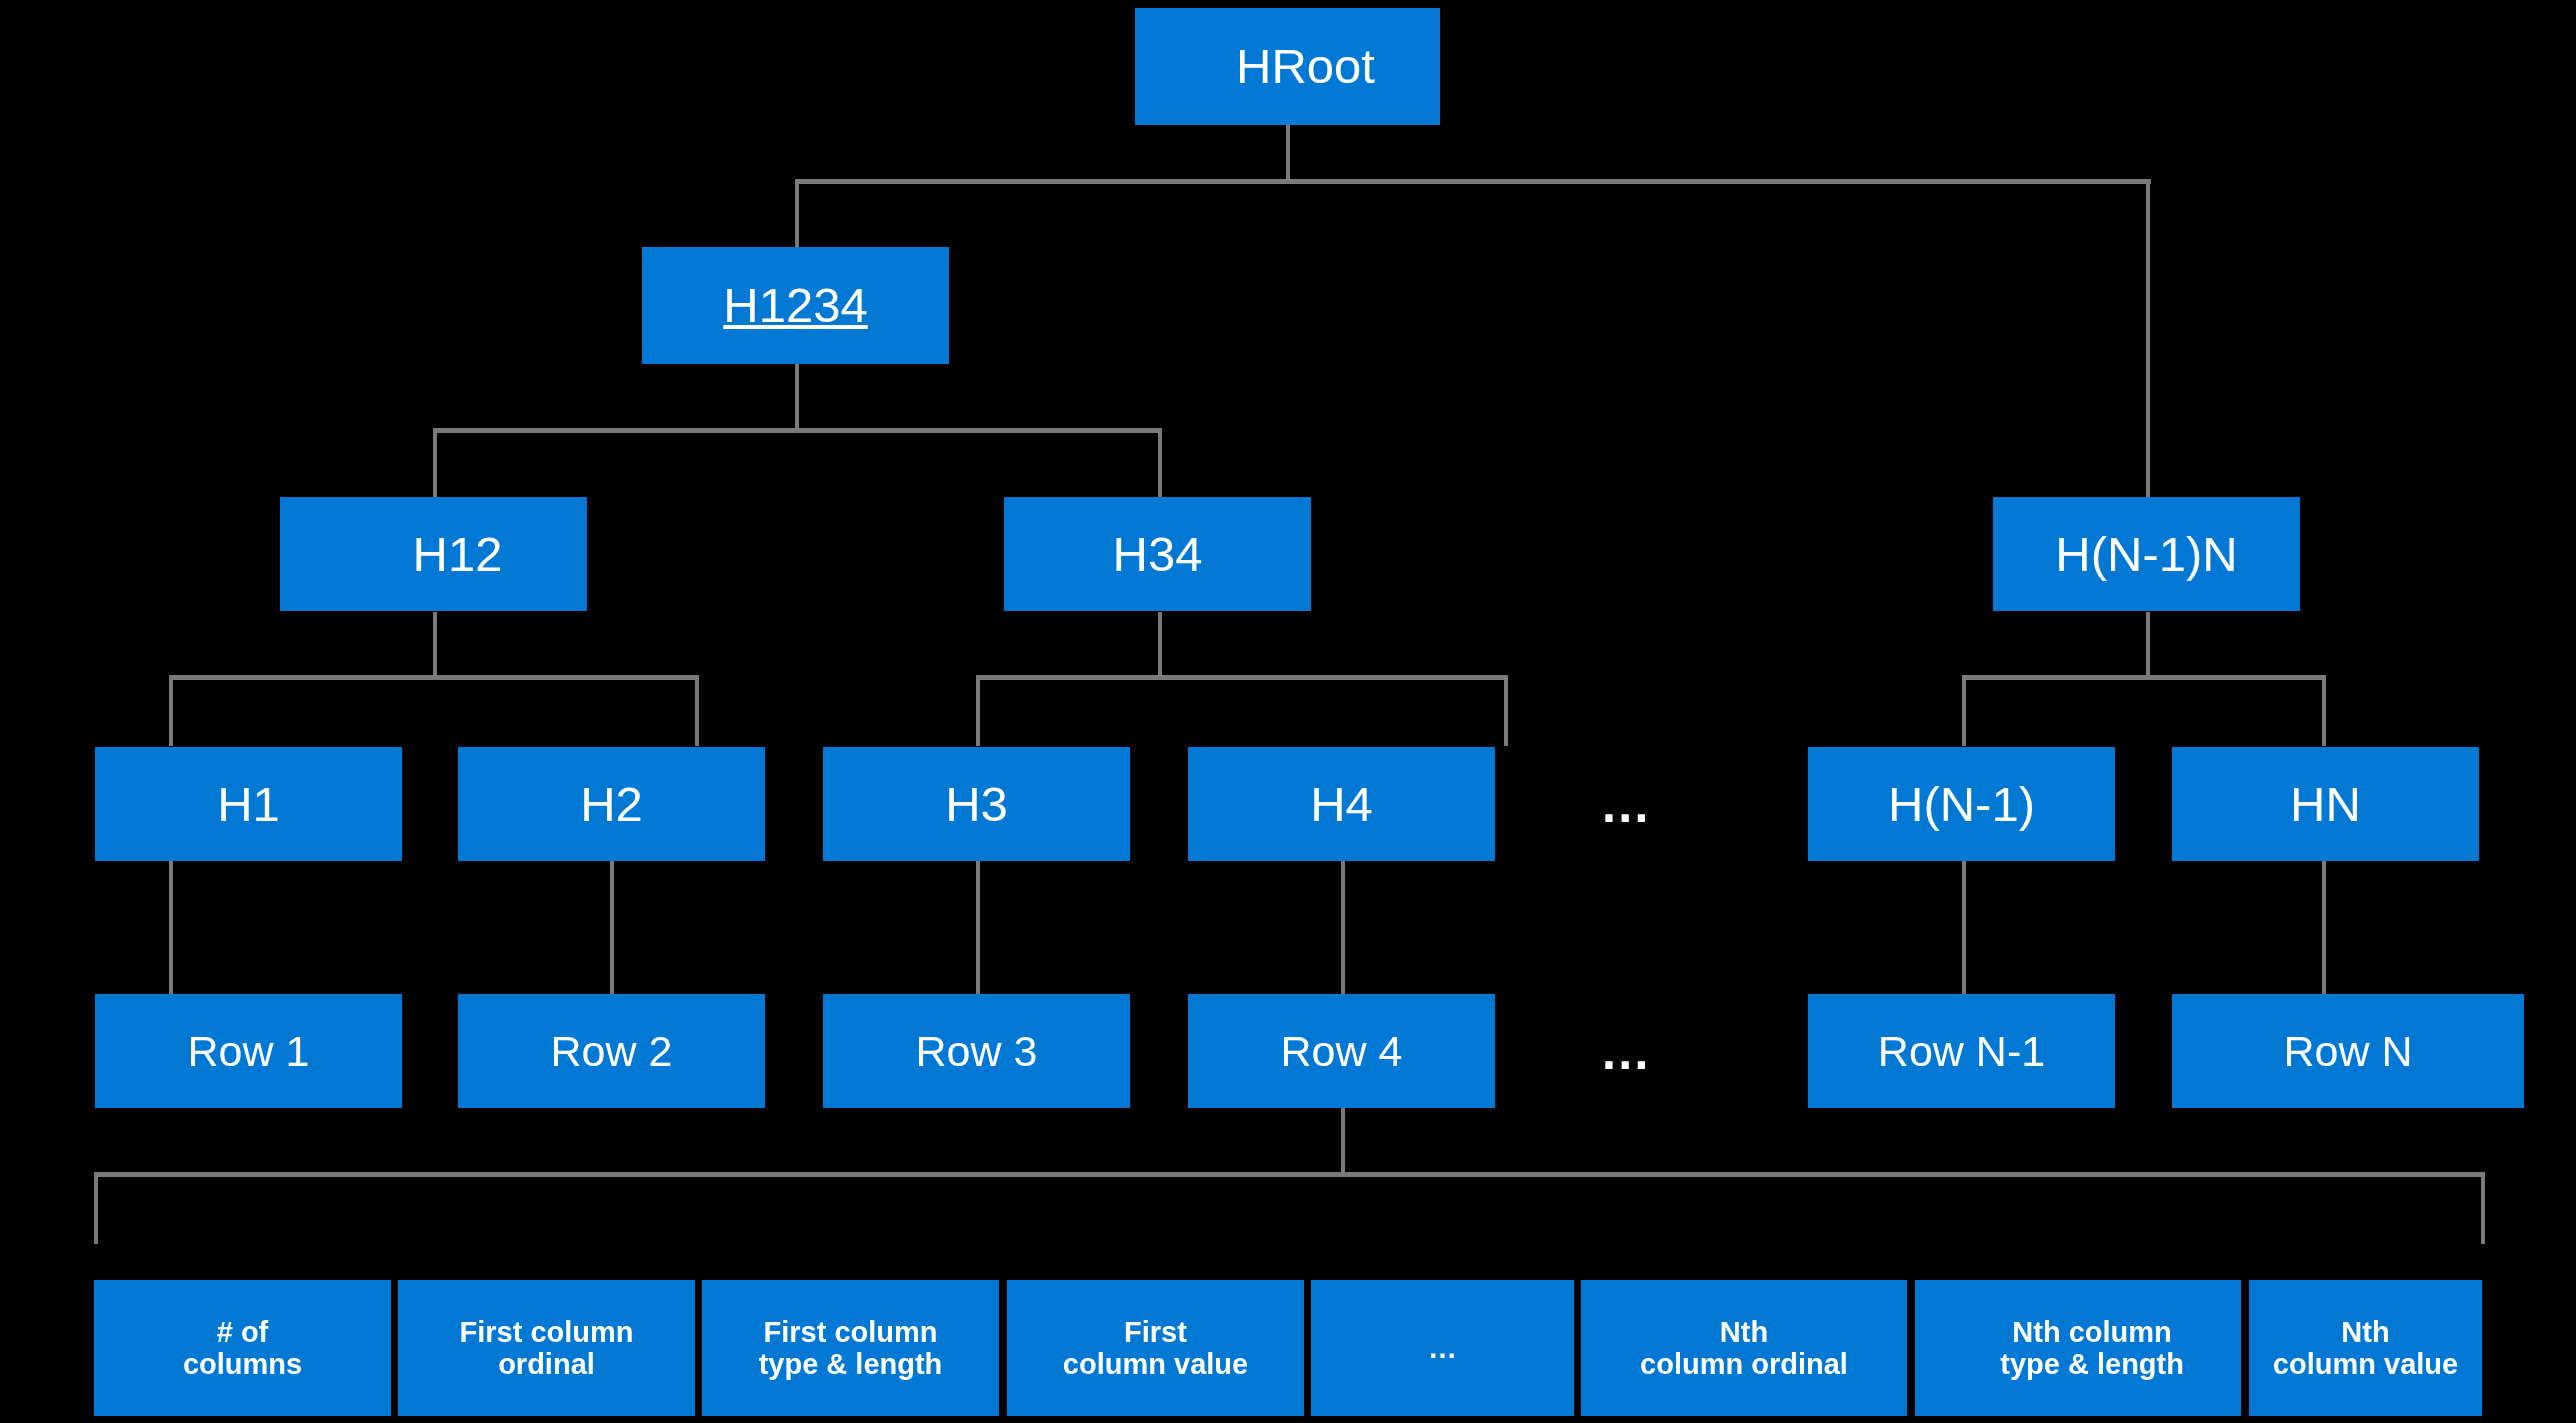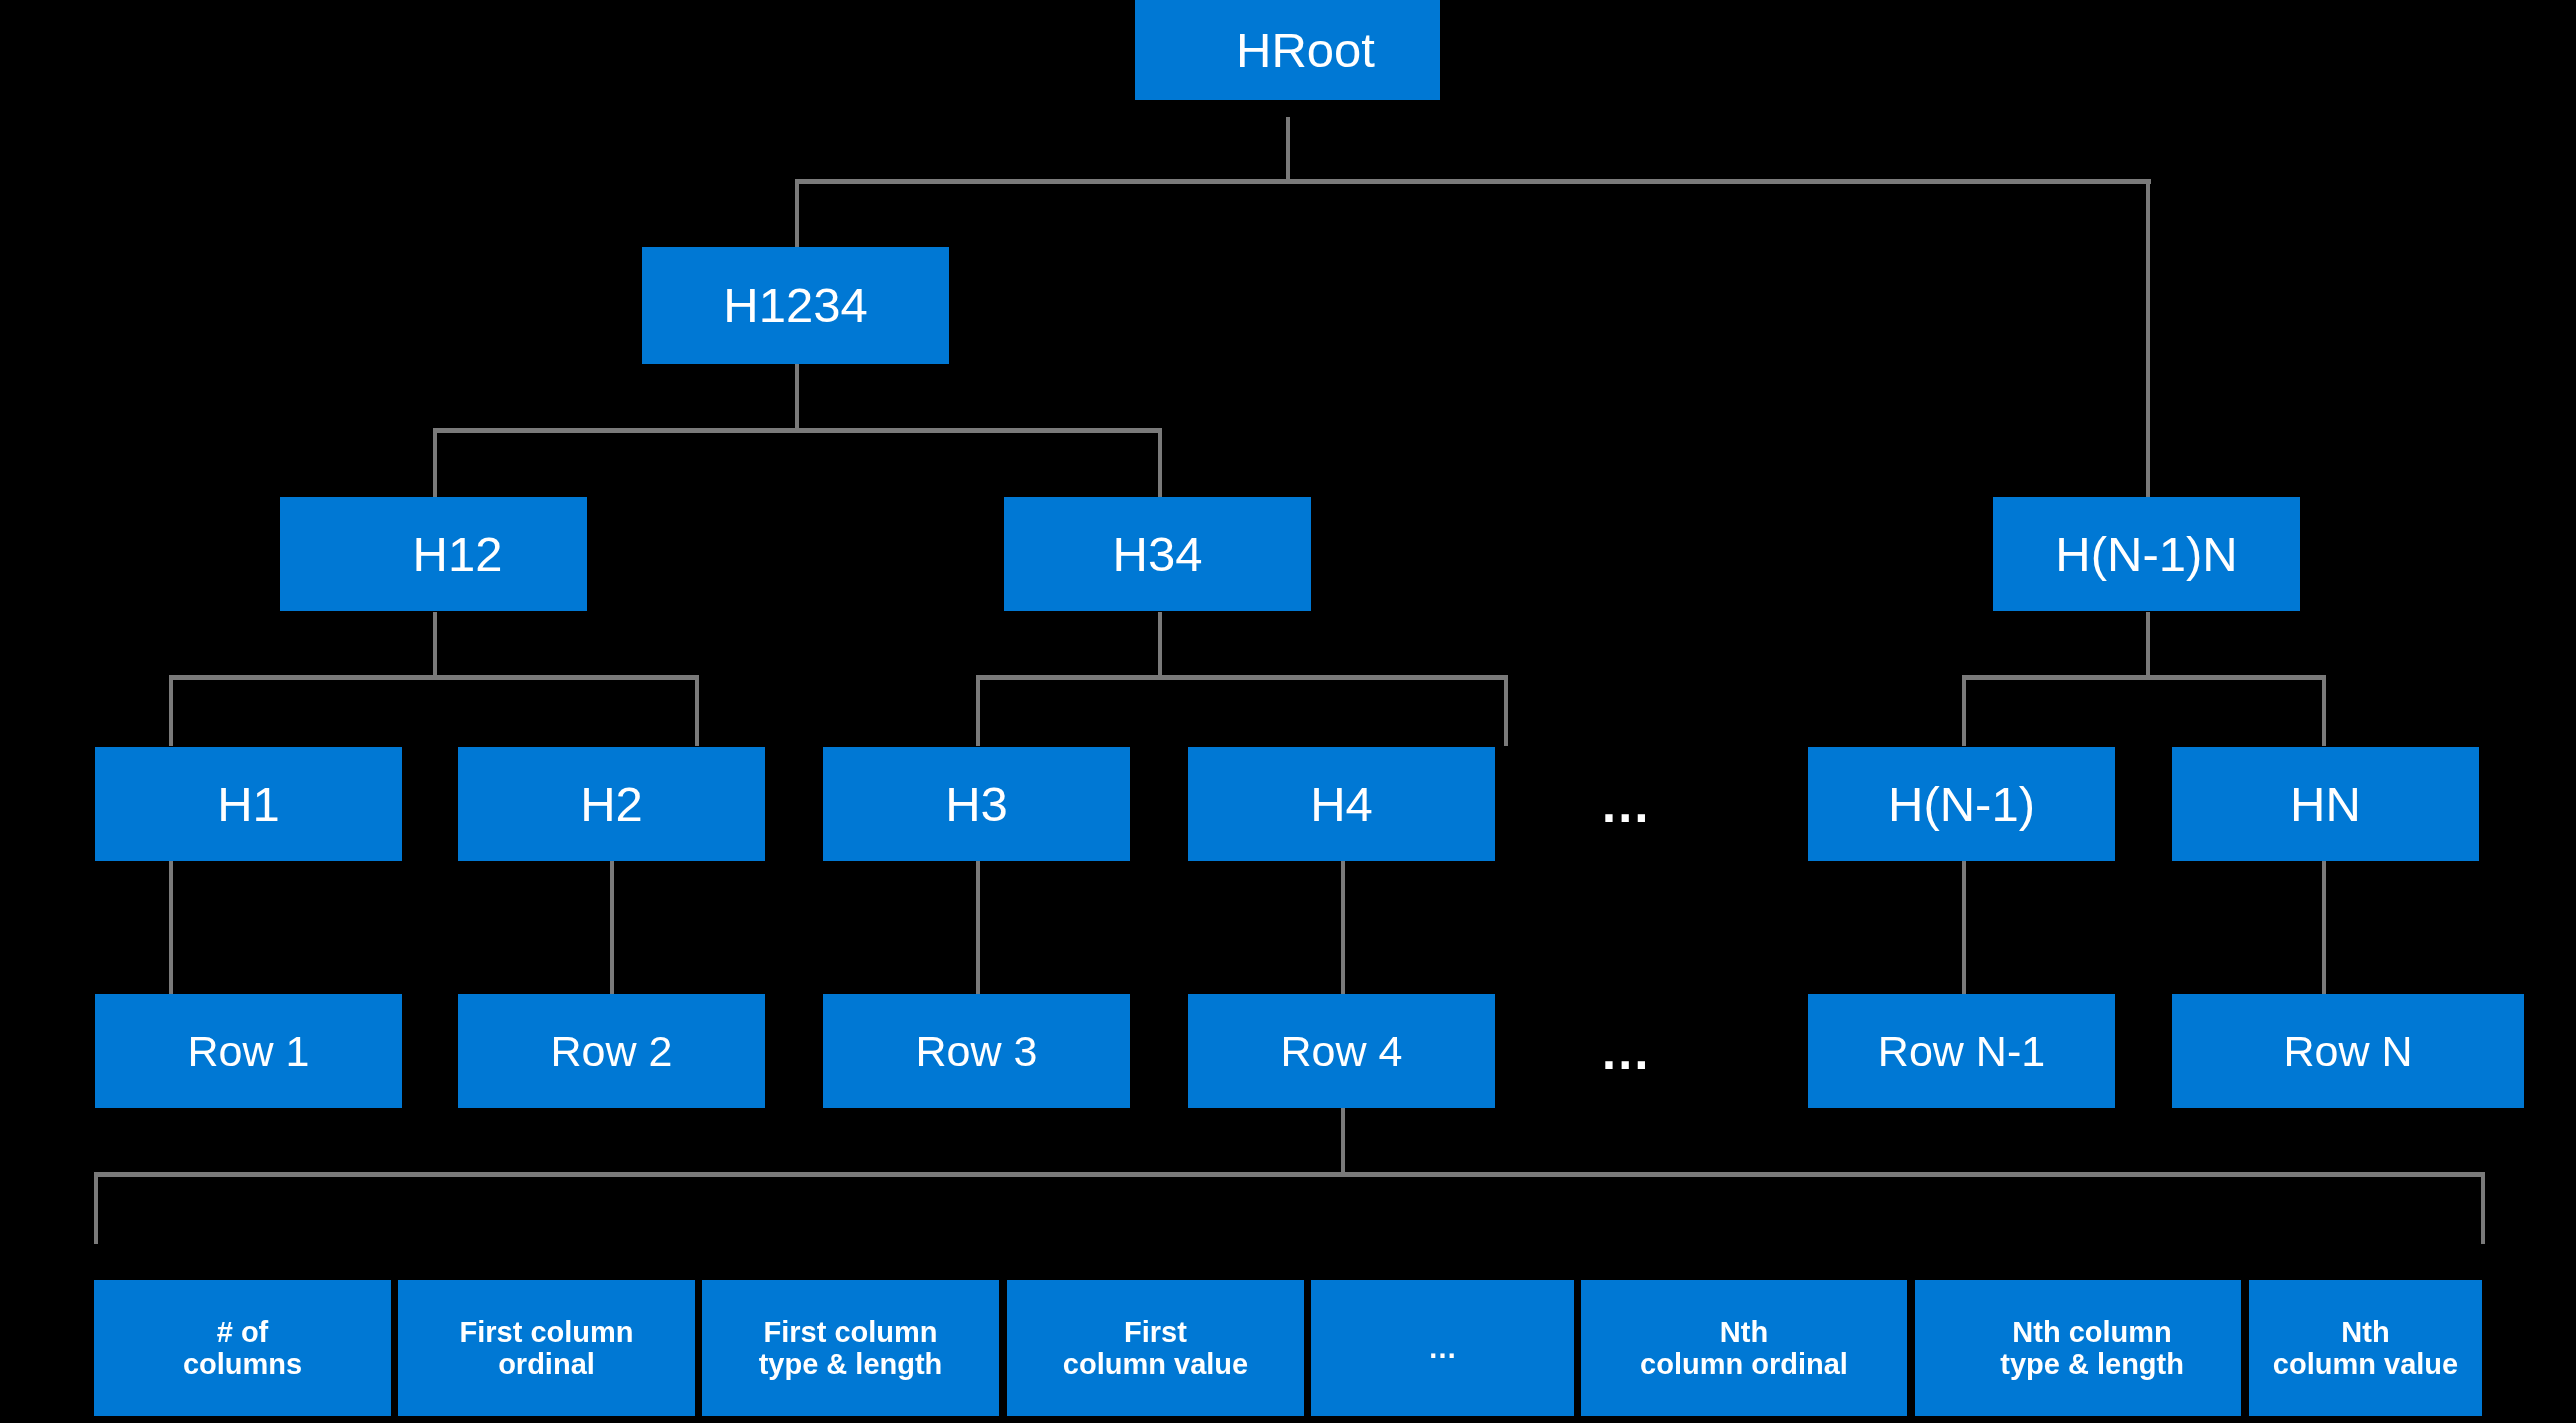--- a/index.html
+++ b/index.html
@@ -24,21 +24,21 @@
     display: flex;
     align-items: center;
     justify-content: center;
     text-align: center;
     box-sizing: border-box;
     line-height: 1.12;
     font-weight: 400;
     z-index: 3;
   }
   .node-lvl1 { font-size: 49px; }
-  .node-lvl2 { font-size: 49px; }
+  .node-lvl2 { font-size: 49px; text-decoration: underline; }
   .node-lvl3 { font-size: 49px; }
   .node-lvl4 { font-size: 49px; }
   .node-row  { font-size: 43px; }
   .node-detail {
     font-size: 29px;
     font-weight: 700;
     padding: 3.4px 6.8px;
   }
   .ellipsis {
     position: absolute;
@@ -98,21 +98,21 @@
   <div class="conn conn-v" style="left:976px; top:861px; height:134px;"></div>
   <div class="conn conn-v" style="left:1341px; top:861px; height:134px;"></div>
   <div class="conn conn-v" style="left:1962px; top:861px; height:134px;"></div>
   <div class="conn conn-v" style="left:2322px; top:861px; height:134px;"></div>
 
   <div class="conn conn-v" style="left:1341px; top:1108px; height:68px;"></div>
   <div class="conn conn-h" style="left:94px; top:1172px; width:2391px;"></div>
   <div class="conn conn-v" style="left:94px; top:1172px; height:72px;"></div>
   <div class="conn conn-v" style="left:2481px; top:1172px; height:72px;"></div>
 
-  <div class="node node-lvl1" style="left:1135px; top:0px; width:305px; height:100px;padding-left:36px;">HRoot</div>
+  <div class="node node-lvl1" style="left:1135px; top:8px; width:305px; height:117px;padding-left:36px;">HRoot</div>
 
   <div class="node node-lvl2" style="left:642px; top:247px; width:307px; height:117px;">H1234</div>
 
   <div class="node node-lvl3" style="left:280px; top:497px; width:307px; height:114px;padding-left:48px;">H12</div>
   <div class="node node-lvl3" style="left:1004px; top:497px; width:307px; height:114px;">H34</div>
   <div class="node node-lvl3" style="left:1993px; top:497px; width:307px; height:114px;">H(N-1)N</div>
 
   <div class="node node-lvl4" style="left:95px; top:747px; width:307px; height:114px;">H1</div>
   <div class="node node-lvl4" style="left:458px; top:747px; width:307px; height:114px;">H2</div>
   <div class="node node-lvl4" style="left:823px; top:747px; width:307px; height:114px;">H3</div>

